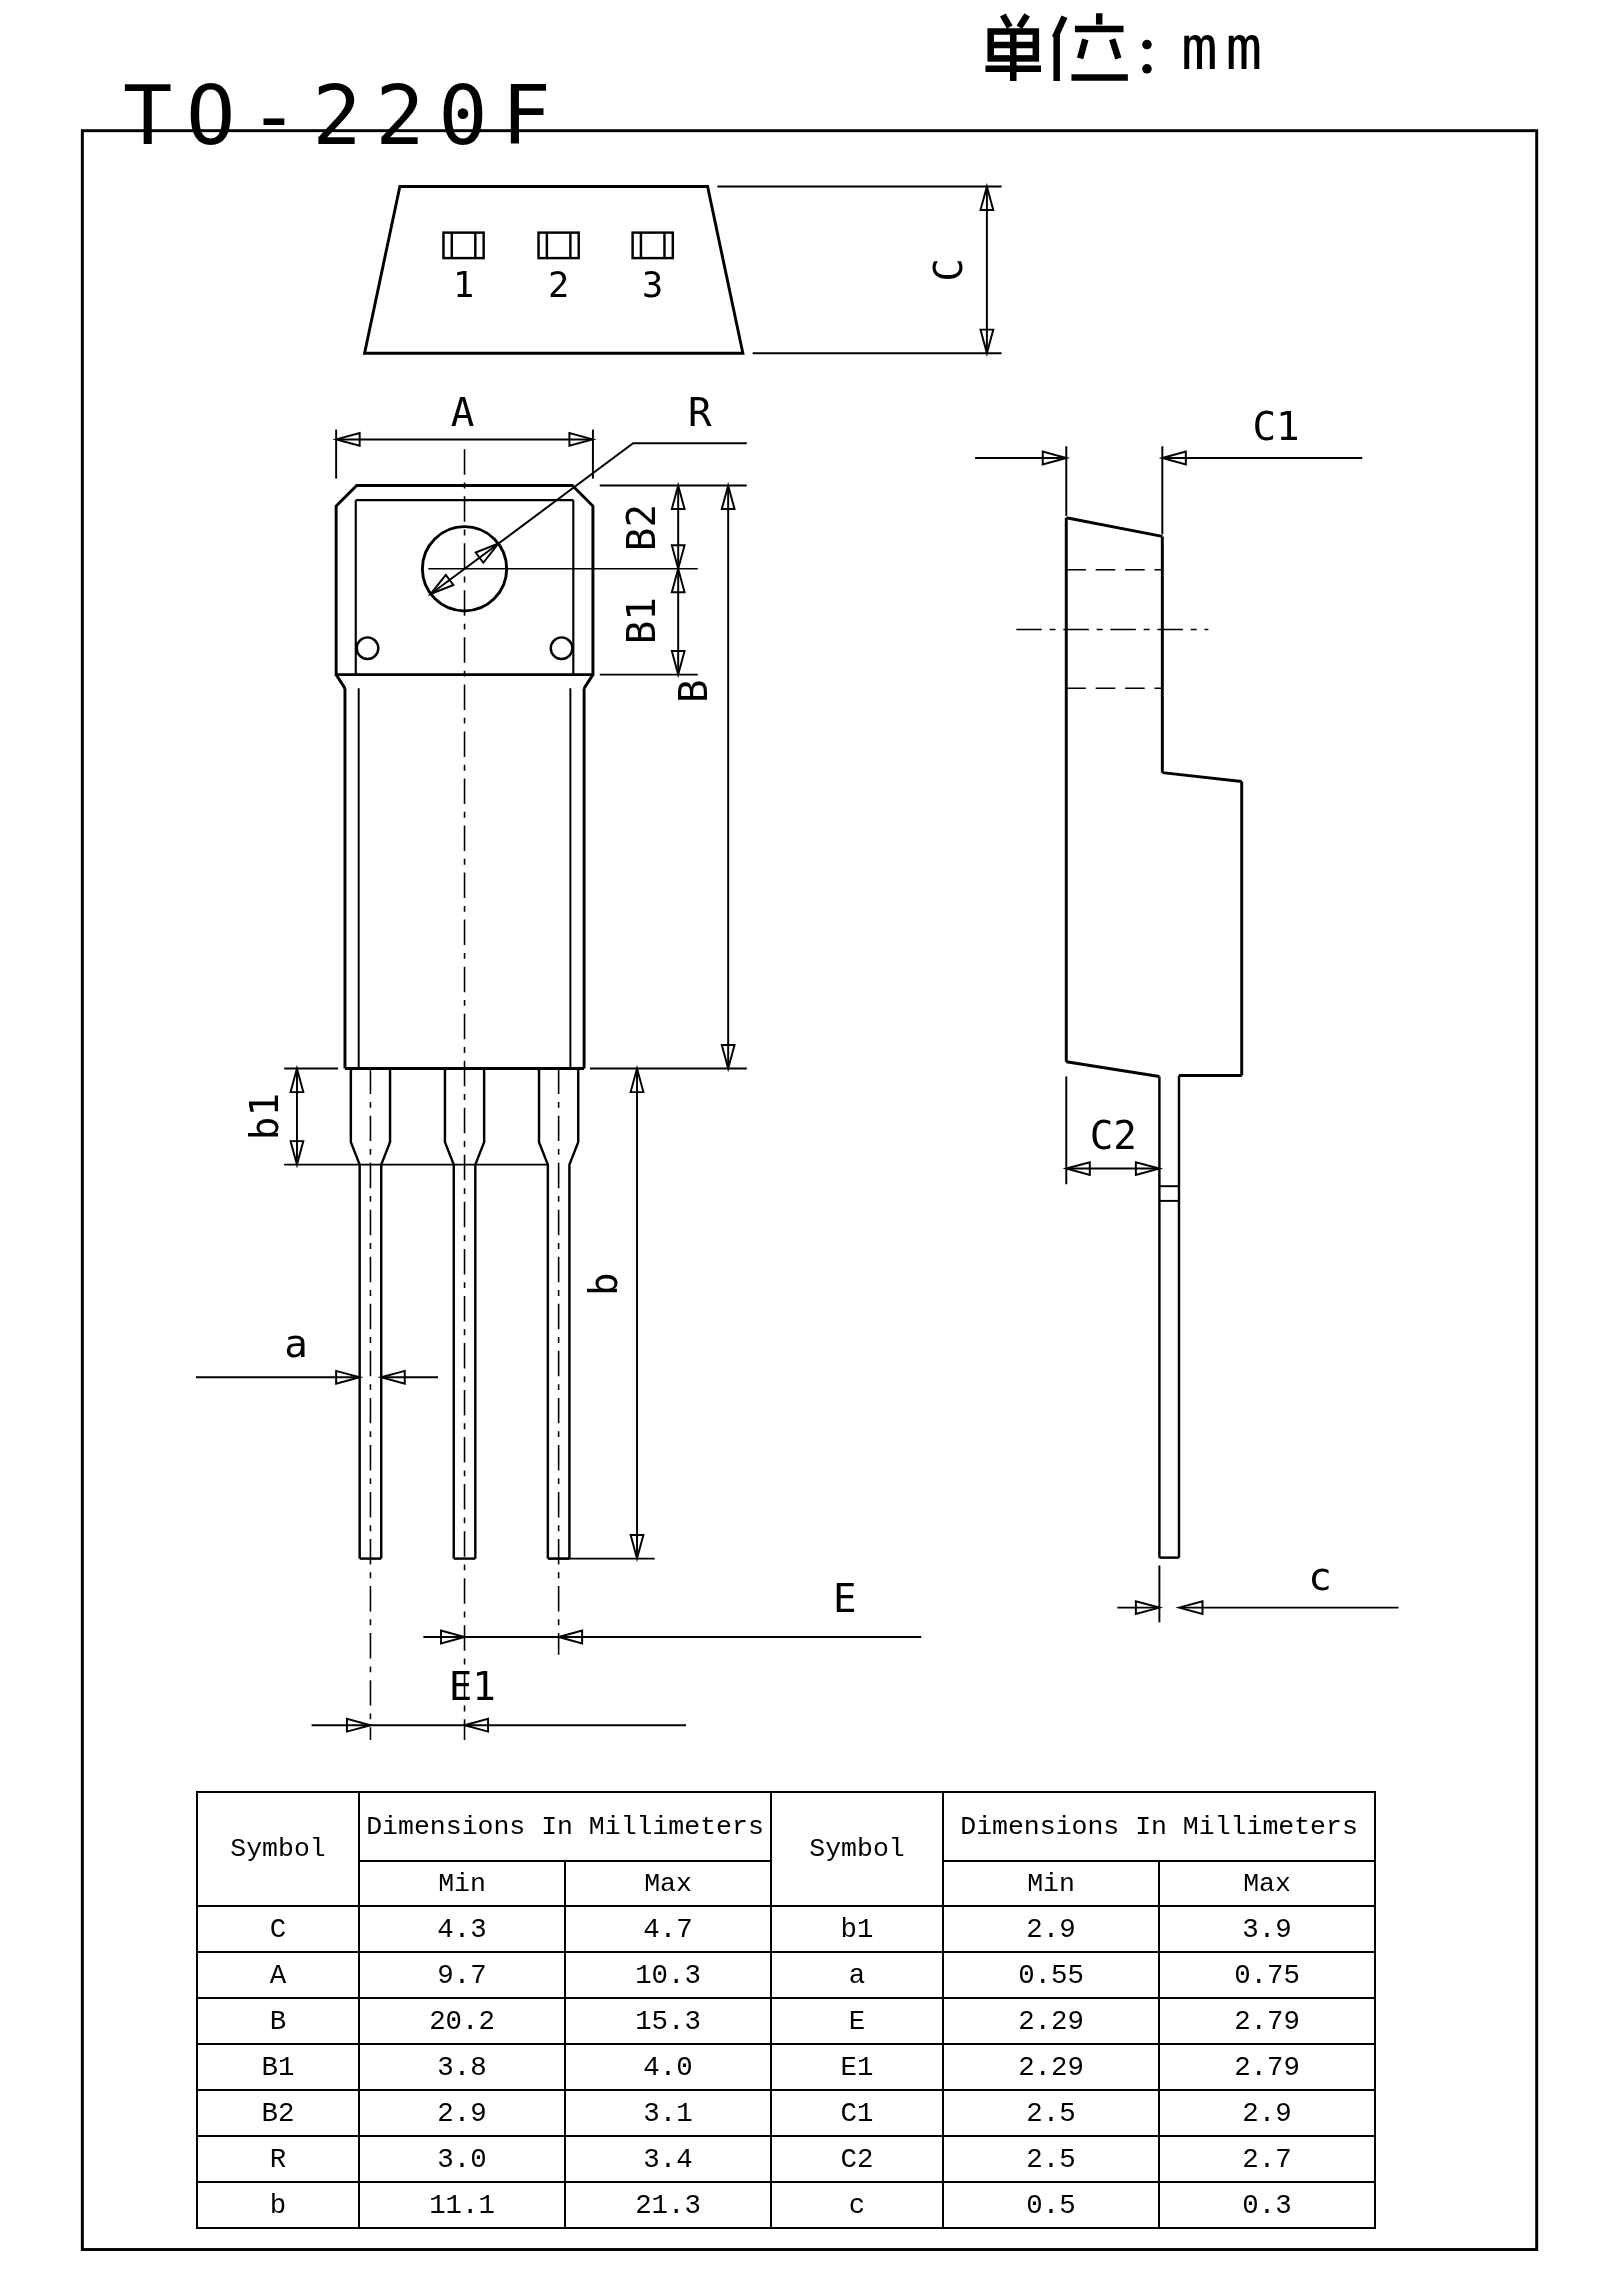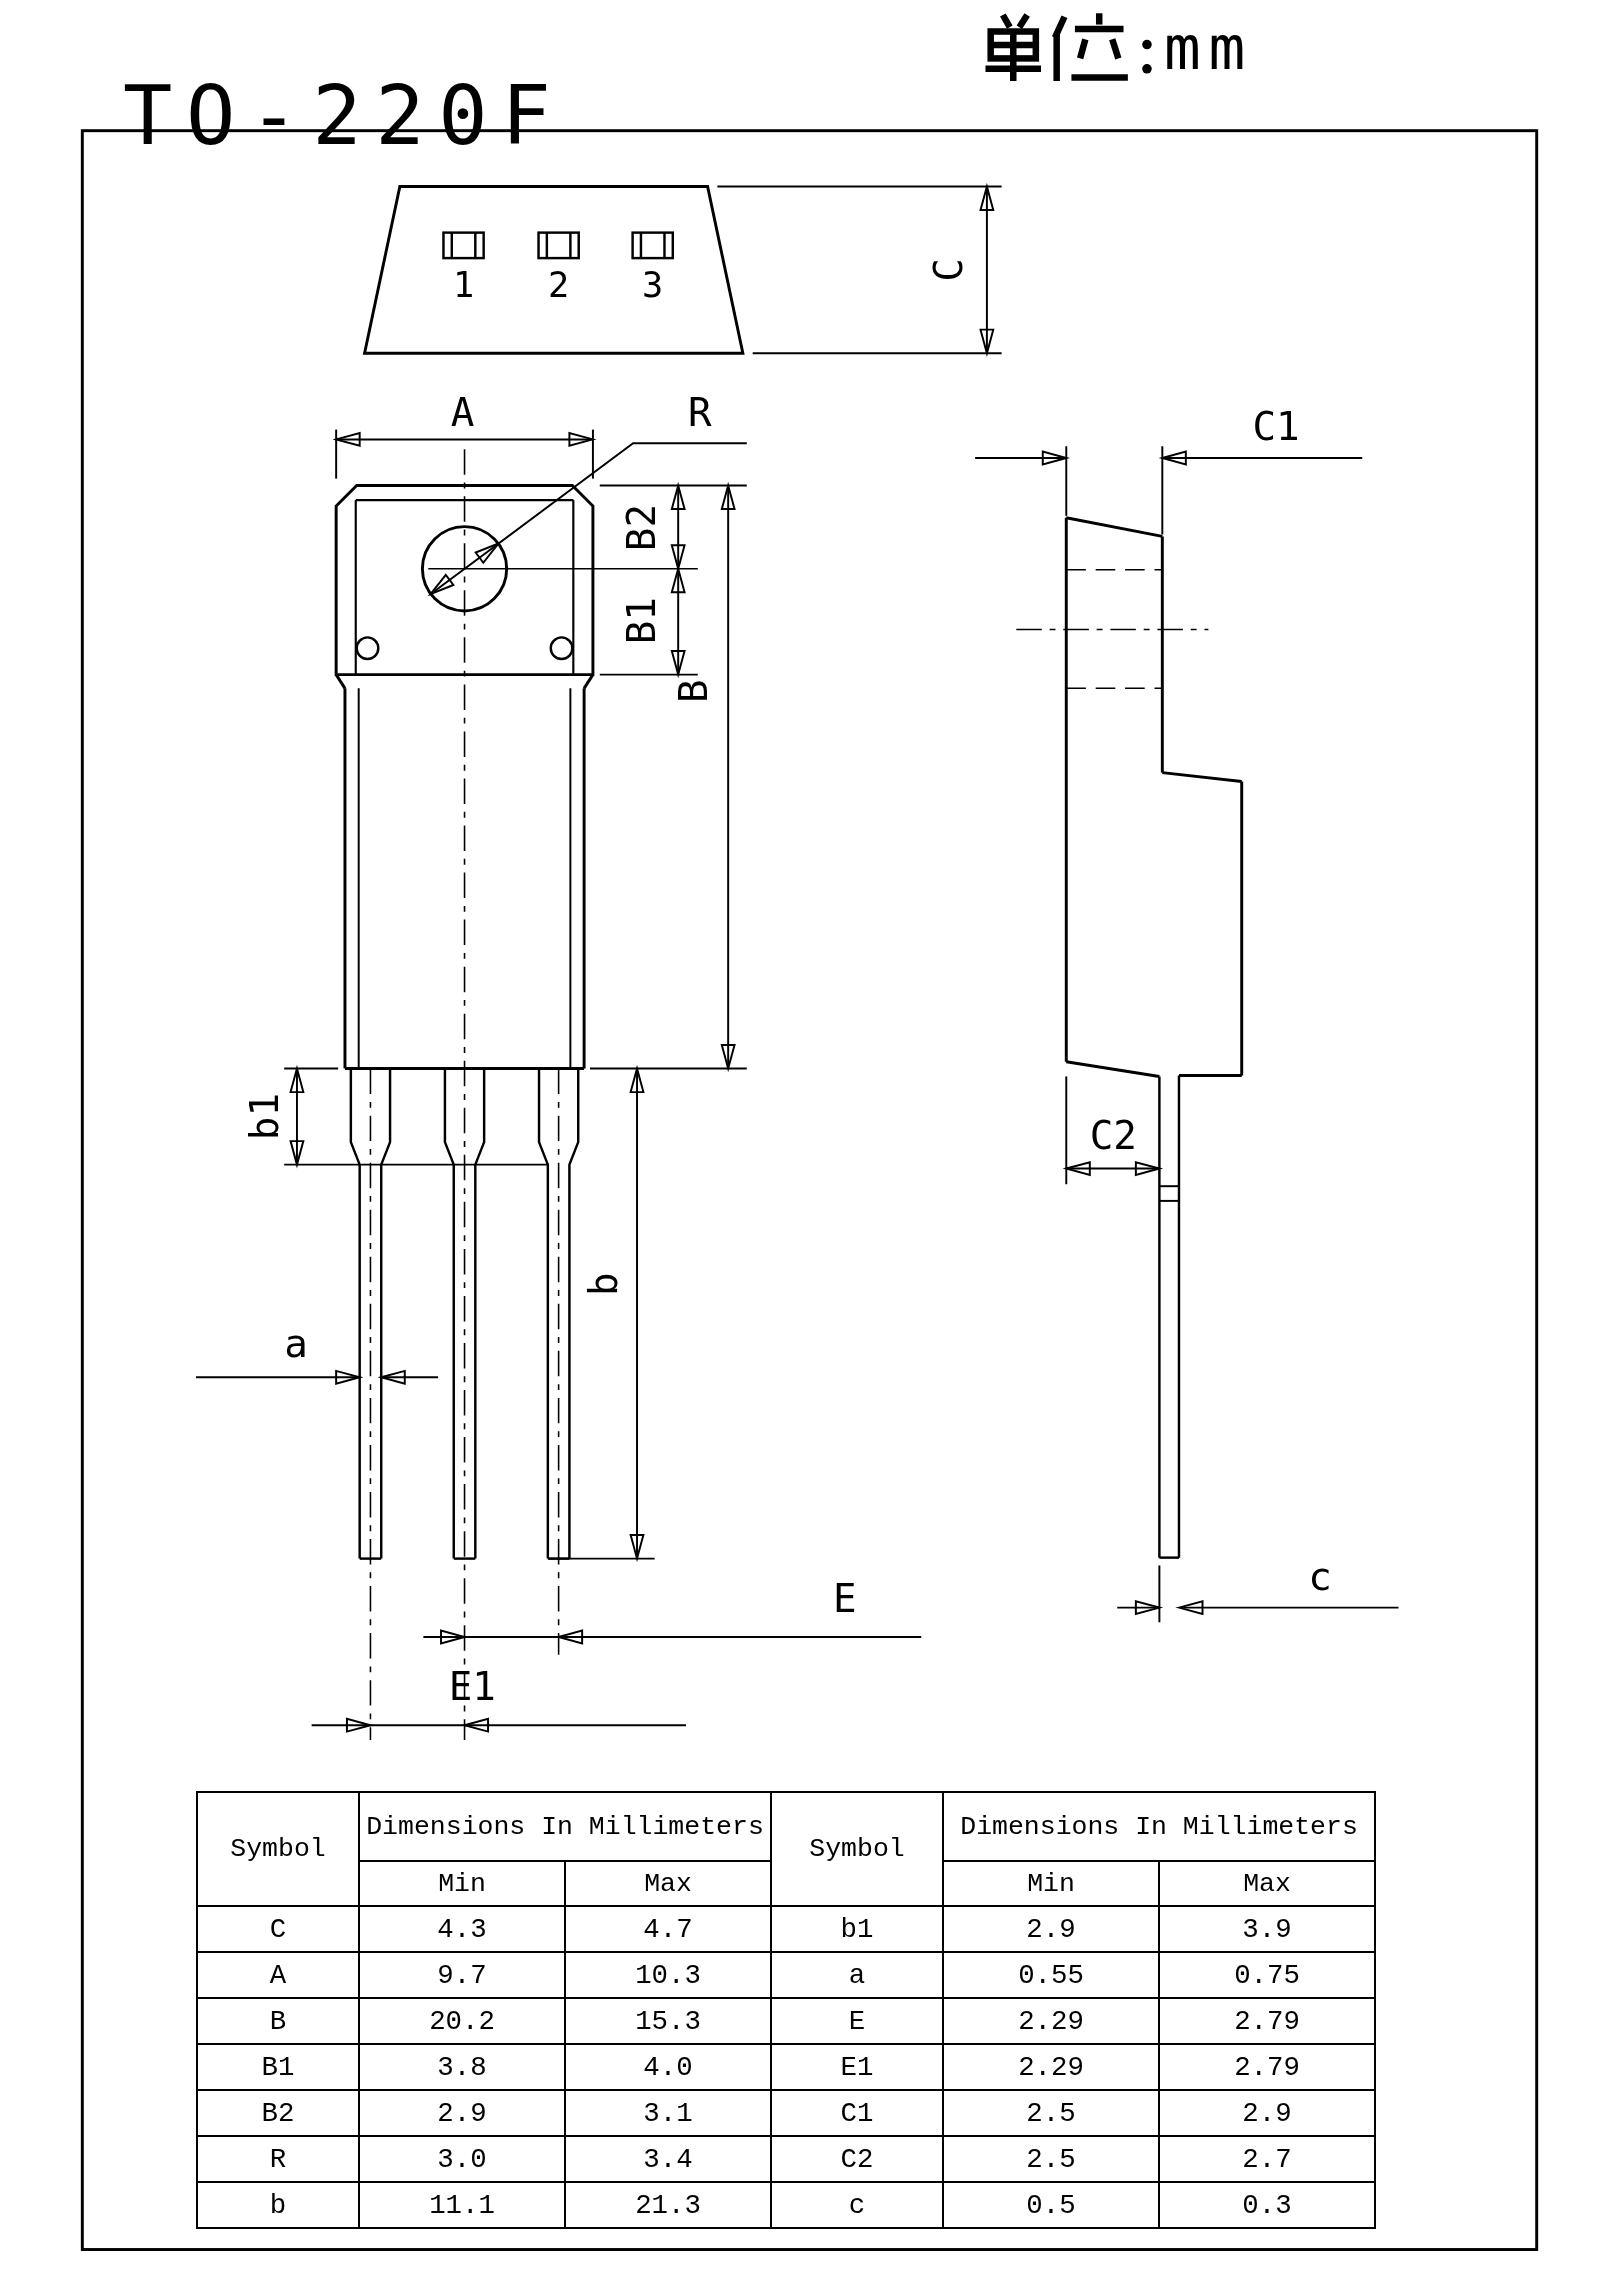--- a/index.html
+++ b/index.html
@@ -1,18 +1,18 @@
 <!DOCTYPE html>
 <html><head>
 <meta charset="utf-8">
 <style>
   html,body{margin:0;padding:0;background:#ffffff;}
   body{width:1620px;height:2293px;position:relative;font-family:"DejaVu Sans Mono",monospace;color:#000;}
   .title{position:absolute;left:123px;top:13px;font-size:82px;font-weight:400;letter-spacing:13.7px;white-space:nowrap;}
-  .unit{position:absolute;left:982px;top:7.8px;display:flex;align-items:center;gap:4px;}
+  .unit{position:absolute;left:982px;top:7.8px;display:flex;align-items:center;gap:21px;}
   .unit-mm{font-size:61px;letter-spacing:7.8px;line-height:1;}
   .drawing{position:absolute;left:0;top:0;}
   .drawing line,.drawing path,.drawing rect,.drawing circle{stroke:#000;fill:none;}
   .drawing text{fill:#000;stroke:none;font-family:"DejaVu Sans Mono",monospace;}
   .dim-label{font-size:40px;}
   .pin-label{font-size:36px;}
   .arrowhead{fill:#000;stroke:none;}
   .dims-table{position:absolute;left:196px;top:1791px;width:1176px;border-collapse:collapse;table-layout:fixed;font-family:Liberation Mono, monospace;}
   .dims-table th,.dims-table td{border:2.9px solid #000;text-align:center;vertical-align:middle;font-weight:400;padding:0;}
   .dims-table th{font-size:26.5px;}

